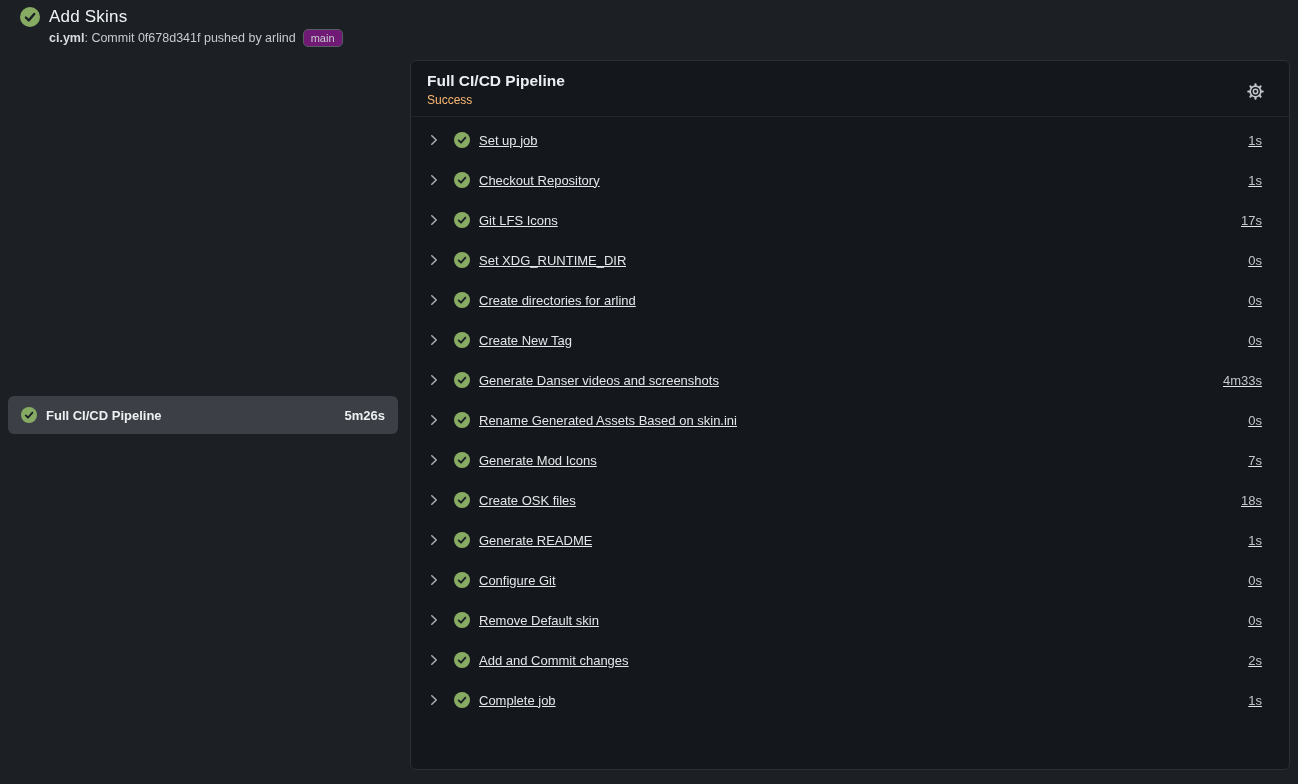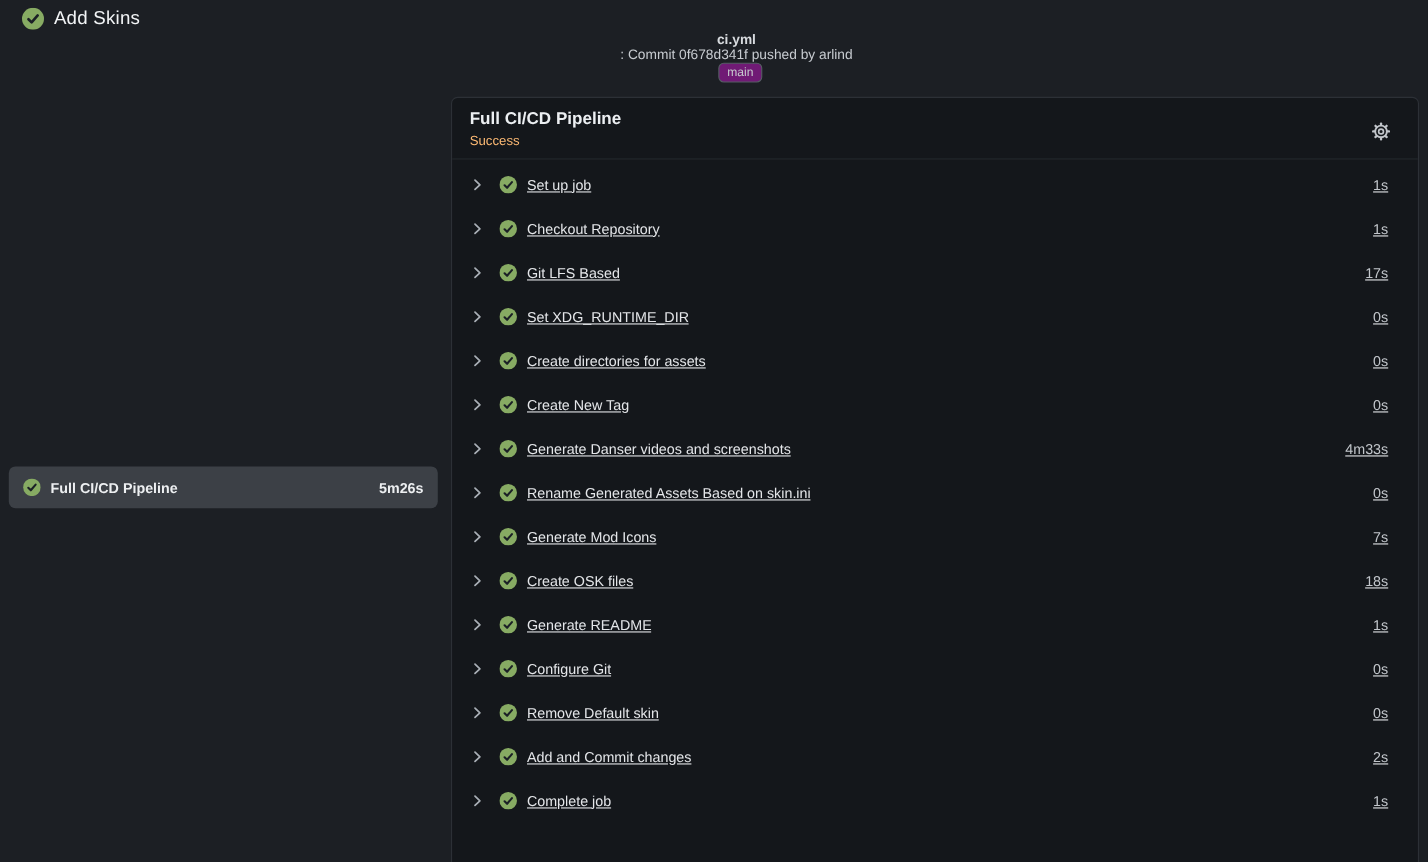--- a/index.html
+++ b/index.html
@@ -11,21 +11,21 @@
     color: #e4e6e9;
   }
 
   
   .run-header { padding: 7px 8px 0 20px; }
   .run-title-row { display: flex; align-items: center; gap: 9px; }
   .run-title { font-size: 17px; font-weight: 400; color: #f2f4f6; letter-spacing: .2px; }
   .commit-line {
     margin-left: 29px; margin-top: 2px;
     font-size: 12.5px; color: #c7cbd0;
-    display: flex; align-items: center; flex-direction: column;
+    display: flex; align-items: center;
   }
   .commit-line .wf-file { font-weight: 700; color: #d8dbdf; }
   .branch-badge {
     margin-left: 7px;
     font-size: 11px; color: #c6cace;
     background: #701a75;
     border: 1px solid #565c64;
     border-radius: 5px;
     padding: 1.5px 7px 2.5px 7px;
     cursor: pointer;
@@ -176,21 +176,21 @@
         <div class="step-row">
     <span class="chev">
             <svg width="14" height="14" viewBox="0 0 16 16">
     <path d="M5.5 3.2 L10.6 8 L5.5 12.8" fill="none" stroke="#a9afb6" stroke-width="1.8" stroke-linecap="round" stroke-linejoin="round"></path>
   </svg>
           </span>
     <span class="step-check"><svg width="16" height="16" viewBox="0 0 16 16">
     <circle cx="8" cy="8" r="8" fill="#87ab63"></circle>
     <path d="M4.7 8.4 L7.0 10.7 L11.4 5.6" fill="none" stroke="#1b2026" stroke-width="1.9" stroke-linecap="round" stroke-linejoin="round"></path>
   </svg></span>
-    <span class="step-label">Git LFS Based</span>
+    <span class="step-label">Git LFS Icons</span>
     <span class="step-duration">17s</span>
   </div>
         <div class="step-row">
     <span class="chev">
             <svg width="14" height="14" viewBox="0 0 16 16">
     <path d="M5.5 3.2 L10.6 8 L5.5 12.8" fill="none" stroke="#a9afb6" stroke-width="1.8" stroke-linecap="round" stroke-linejoin="round"></path>
   </svg>
           </span>
     <span class="step-check"><svg width="16" height="16" viewBox="0 0 16 16">
     <circle cx="8" cy="8" r="8" fill="#87ab63"></circle>
@@ -202,21 +202,21 @@
         <div class="step-row">
     <span class="chev">
             <svg width="14" height="14" viewBox="0 0 16 16">
     <path d="M5.5 3.2 L10.6 8 L5.5 12.8" fill="none" stroke="#a9afb6" stroke-width="1.8" stroke-linecap="round" stroke-linejoin="round"></path>
   </svg>
           </span>
     <span class="step-check"><svg width="16" height="16" viewBox="0 0 16 16">
     <circle cx="8" cy="8" r="8" fill="#87ab63"></circle>
     <path d="M4.7 8.4 L7.0 10.7 L11.4 5.6" fill="none" stroke="#1b2026" stroke-width="1.9" stroke-linecap="round" stroke-linejoin="round"></path>
   </svg></span>
-    <span class="step-label">Create directories for assets</span>
+    <span class="step-label">Create directories for arlind</span>
     <span class="step-duration">0s</span>
   </div>
         <div class="step-row">
     <span class="chev">
             <svg width="14" height="14" viewBox="0 0 16 16">
     <path d="M5.5 3.2 L10.6 8 L5.5 12.8" fill="none" stroke="#a9afb6" stroke-width="1.8" stroke-linecap="round" stroke-linejoin="round"></path>
   </svg>
           </span>
     <span class="step-check"><svg width="16" height="16" viewBox="0 0 16 16">
     <circle cx="8" cy="8" r="8" fill="#87ab63"></circle>

